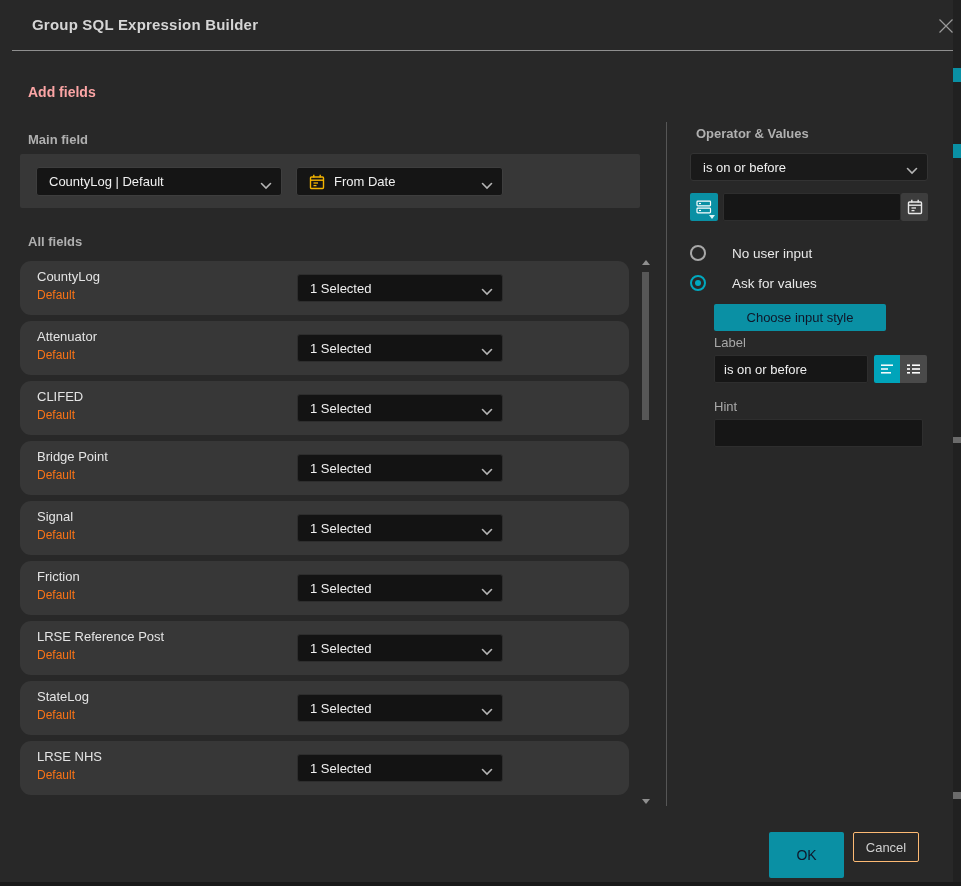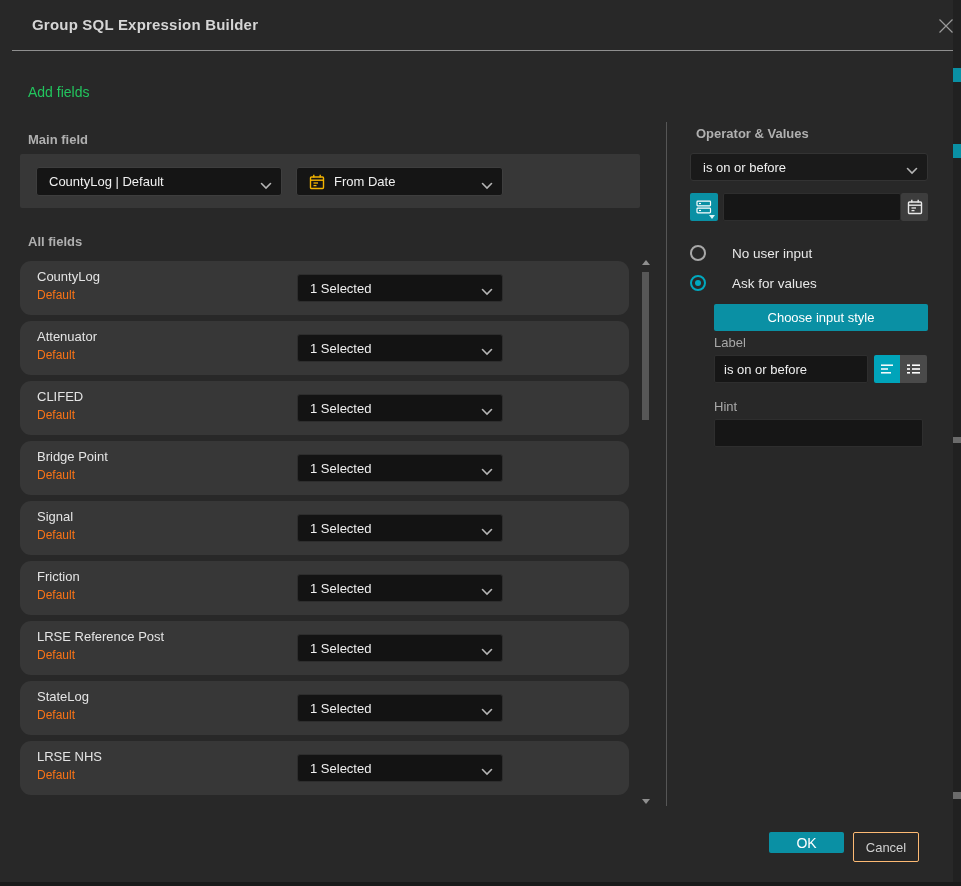--- a/index.html
+++ b/index.html
@@ -5,21 +5,21 @@
   * { margin:0; padding:0; box-sizing:border-box; }
   html,body { width:961px; height:886px; background:#1e1e1e; font-family:"Liberation Sans", sans-serif; overflow:hidden; }
   .dialog { position:absolute; left:0; top:0; width:953px; height:886px; background:#282828; }
 
   
   .titlebar { position:absolute; left:12px; top:0; width:100%; height:51px; border-bottom:1px solid #8f8f8f; }
   .titlebar .title { position:absolute; left:20px; top:16px; font-size:15px; font-weight:700; color:#d6d6d6; letter-spacing:.2px; }
   .close-btn { position:absolute; right:8px; top:15px; width:22px; height:22px; cursor:pointer; }
 
   
-  .h-add { position:absolute; left:28px; top:84px; font-size:14px; font-weight:400; color:#22c55e; }
+  .h-add { position:absolute; left:28px; top:84px; font-size:14px; font-weight:700; color:#fca5a5; }
   .h-main { position:absolute; left:28px; top:132px; font-size:13px; font-weight:700; color:#b0b0b0; }
   .h-all  { position:absolute; left:28px; top:234px; font-size:13px; font-weight:700; color:#b0b0b0; }
   .h-op   { position:absolute; left:0;   top:126px; font-size:13px; font-weight:700; color:#b0b0b0;margin-left:6px; }
 
   
   .dd { position:relative; background:#151515; border:1px solid #3e3e3e; border-radius:3px; color:#f0f0f0; font-size:13px; display:flex; align-items:center; padding:0 26px 0 12px; cursor:pointer; }
   .dd .chev { position:absolute; right:9px; top:50%; margin-top:-4px; }
 
   
   .main-panel { position:absolute; left:20px; top:154px; width:620px; height:54px; background:#373737; border-radius:2px; }
@@ -51,31 +51,31 @@
   .date-input { position:absolute; left:33px; top:193px; width:178px; height:28px; background:#161616; border:1px solid #2e2e2e; border-radius:2px; color:#eee; font-size:13px; padding:0 8px; }
   .cal-btn { position:absolute; left:211px; top:193px; width:27px; height:28px; background:#3d3d3d; border-radius:2px; display:flex; align-items:center; justify-content:center; cursor:pointer; }
 
   .radio { position:absolute; left:0; display:flex; align-items:center; gap:26px; cursor:pointer; }
   .radio-1 { top:245px; } .radio-2 { top:275px;text-align:right; }
   .rcirc { width:16px; height:16px; border-radius:50%; border:2px solid #a8a8a8; background:transparent; position:relative; flex:0 0 auto; }
   .radio.selected .rcirc { border-color:#00a9bf; }
   .radio.selected .rcirc::after { content:""; position:absolute; left:3px; top:3px; width:6px; height:6px; border-radius:50%; background:#00a9bf; }
   .radio .rlabel { font-size:13.5px; color:#e8e8e8; }
 
-  .choose-btn { position:absolute; left:24px; top:304px; width:214px; height:27px; background:#0a90a4; color:#ffffff; font-size:13px; border:none; border-radius:2px; display:flex; align-items:center; justify-content:center; cursor:pointer; font-family:inherit; }
+  .choose-btn { position:absolute; left:24px; top:304px; width:172px; height:27px; background:#0a90a4; color:#0f172a; font-size:13px; border:none; border-radius:2px; display:flex; align-items:center; justify-content:center; cursor:pointer; font-family:inherit; }
   .cap-label { position:absolute; left:24px; top:335px; font-size:13px; color:#a8a8a8; }
   .label-input { position:absolute; left:24px; top:355px; width:154px; height:28px; background:#161616; border:1px solid #2e2e2e; border-radius:2px; color:#efefef; font-size:13px; padding:0 9px; }
   .icon-btn { position:absolute; top:355px; width:26px; height:28px; display:flex; align-items:center; justify-content:center; cursor:pointer; }
   .ib-align { left:184px; background:#00a4ba; border-radius:2px 0 0 2px; }
   .ib-list  { left:210px; width:27px; background:#4a4a4a; border-radius:0 2px 2px 0; }
   .cap-hint { position:absolute; left:24px; top:399px; font-size:13px; color:#a8a8a8;text-align:right; }
   .hint-input { position:absolute; left:24px; top:419px; width:209px; height:28px; background:#161616; border:1px solid #2e2e2e; border-radius:2px; color:#efefef; font-size:13px; padding:0 9px; }
 
   
-  .ok-btn { position:absolute; left:769px; top:832px; width:75px; height:21px; background:#0a90a4; color:#ffffff; font-size:14px; border:none; border-radius:2px; cursor:pointer; font-family:inherit; }
+  .ok-btn { position:absolute; left:769px; top:832px; width:75px; height:46px; background:#0a90a4; color:#0f172a; font-size:14px; border:none; border-radius:2px; cursor:pointer; font-family:inherit; }
   .cancel-btn { position:absolute; left:853px; top:832px; width:66px; height:30px; background:transparent; color:#d0d0d0; font-size:13px; border:1px solid #fdba74; border-radius:2px; cursor:pointer; font-family:inherit; }
 
   
   .edge-strip { position:absolute; left:953px; top:0; width:8px; height:886px; background:#212121; }
   .edge-strip .m1 { position:absolute; left:0; top:68px;  width:8px; height:14px; background:#0a90a4; }
   .edge-strip .m2 { position:absolute; left:0; top:144px; width:8px; height:14px; background:#0a90a4; }
   .edge-strip .m3 { position:absolute; left:0; top:437px; width:8px; height:6px;  background:#6b6b6b; }
   .edge-strip .m4 { position:absolute; left:0; top:792px; width:8px; height:7px;  background:#6b6b6b; }
   .bottom-strip { position:absolute; left:0; top:882px; width:961px; height:4px; background:#1a1a1a; }
 </style>

